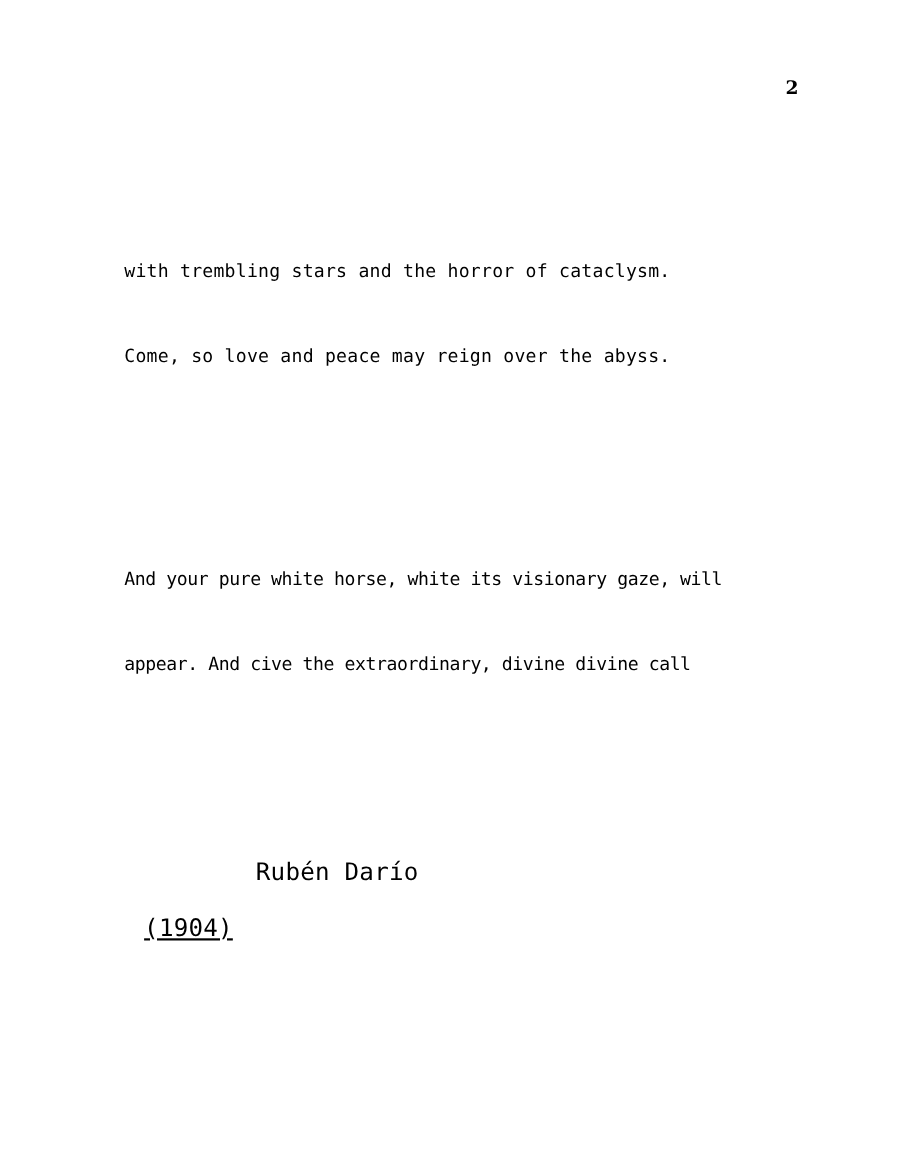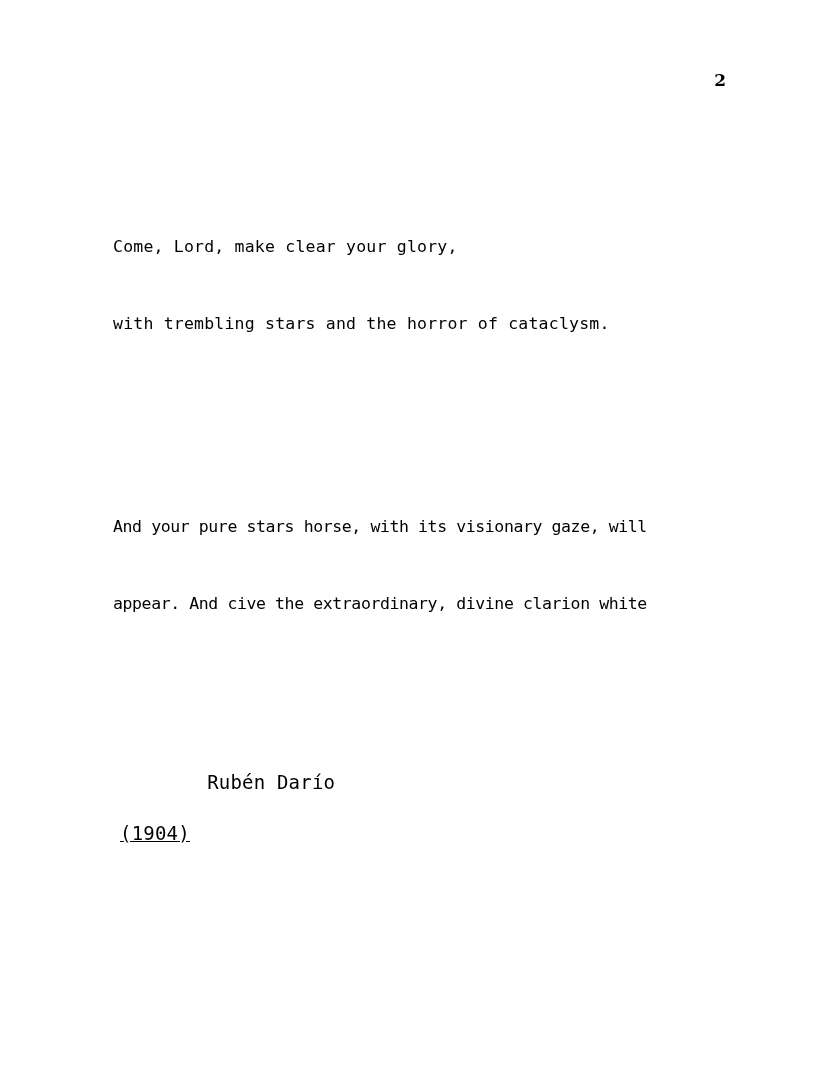--- a/index.html
+++ b/index.html
@@ -45,48 +45,48 @@
   .poem-stanza {
     margin: 0 0 25px 0;
   }
   .poem-line {
     white-space: pre;
   }
   .poem-stanza.tight .poem-line {
     letter-spacing: -0.4px;
   }
   .attrib {
-    font-size: 19px;
+    font-size: 22px;
     line-height: 25.5px;
-    margin: 1px;
+    margin: 12px;
     white-space: pre;
   }
   .attrib .year {
     display: block;
     padding-left: 6px;
     text-decoration: underline;
   }
 </style>
 </head>
 <body>
 
 <div class="page">
 
   <div class="page-number">2</div>
 
   <div class="content">
 
     <div class="poem">
       <div class="poem-stanza">
-        <div class="poem-line">Come, Lord, make clear your glory,</div>
         <div class="poem-line">with trembling stars and the horror of cataclysm.</div>
+        <div class="poem-line">Come, so love and peace may reign over the abyss.</div>
       </div>
       <div class="poem-stanza tight">
-        <div class="poem-line">And your pure stars horse, with its visionary gaze, will</div>
-        <div class="poem-line">appear. And cive the extraordinary, divine clarion white</div>
+        <div class="poem-line">And your pure white horse, white its visionary gaze, will</div>
+        <div class="poem-line">appear. And cive the extraordinary, divine divine call</div>
       </div>
       <div class="attrib">
         <span>Rubén Darío</span>
         <span class="year">(1904)</span>
       </div>
     </div>
 
   </div>
 </div>
 

